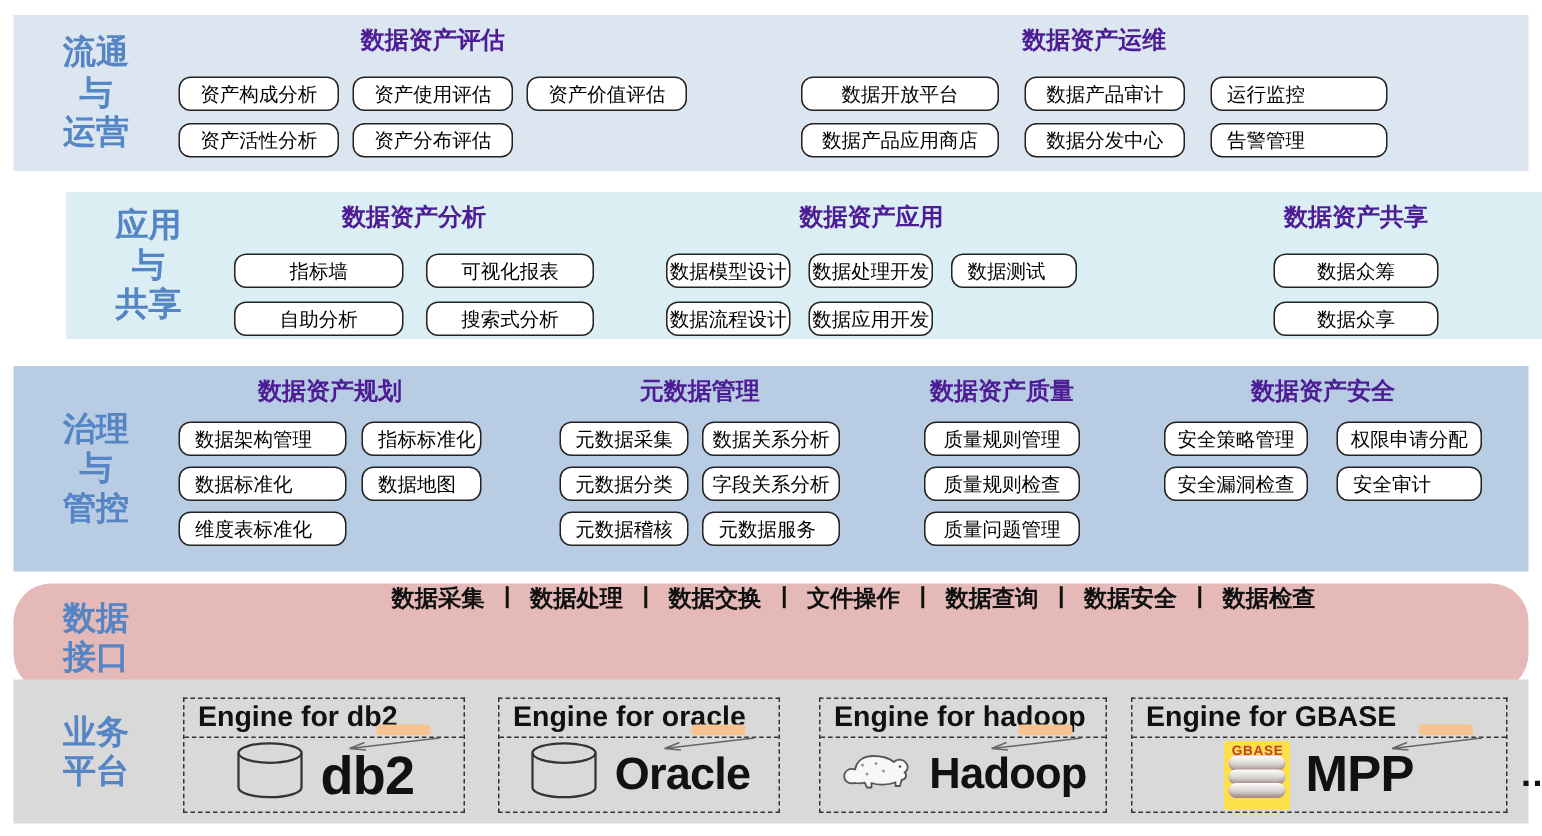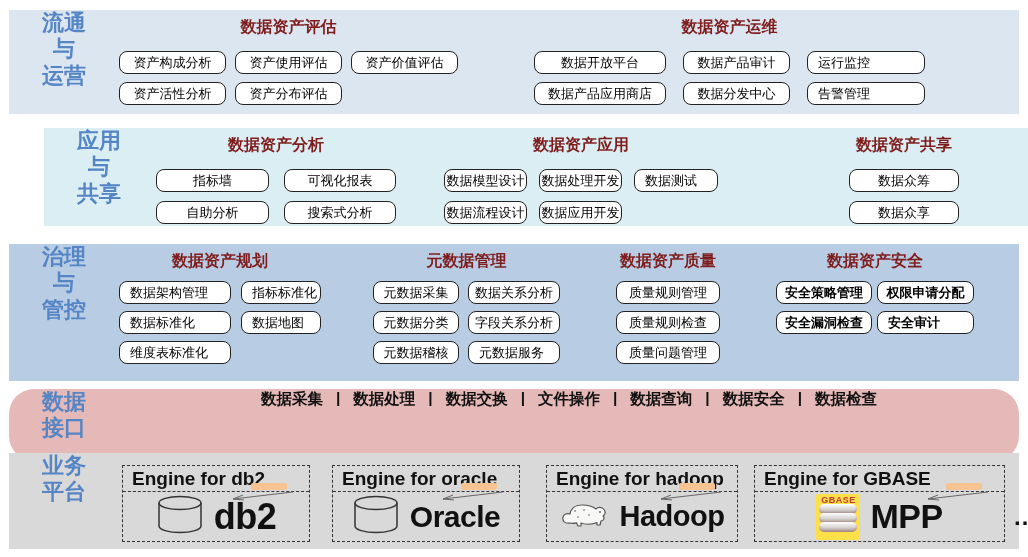--- a/index.html
+++ b/index.html
@@ -8,25 +8,25 @@
     font-family:"Liberation Sans","DejaVu Sans",sans-serif;overflow:hidden;
   }
   .band{position:absolute;left:9px;width:1010px;display:flex;box-sizing:border-box;}
   .b1{top:10px;height:104px;background:#dce6f1;}
   .b2{top:128px;height:98px;background:#daeef3;margin-left:35px;}
   .b3{top:244px;height:137px;background:#b8cce4;}
   .b4{top:389px;height:72px;background:#e5b9b7;border-radius:25px;}
   .b5{top:453px;height:96px;background:#d9d9d9;}
   .band-label{
     width:110px;flex:0 0 110px;display:flex;flex-direction:column;align-items:center;
-    color:#5585c5;font-weight:bold;font-size:22px;line-height:1.2;
+    justify-content:center;color:#5585c5;font-weight:bold;font-size:22px;line-height:1.2;
   }
   .band-content{display:flex;align-items:flex-start;}
   .group{display:flex;flex-direction:column;align-items:center;}
-  .group-title{font-weight:bold;font-size:16px;color:#7f1d1d;margin:7px 0 13px;white-space:nowrap;}
+  .group-title{font-weight:bold;font-size:16px;color:#4c1d95;margin:7px 0 13px;white-space:nowrap;}
   .b3 .group-title{margin:7px 0 9px;}
   .btn-grid{display:grid;gap:8px 9px;}
   .b3 .btn-grid{gap:7px 9px;}
   .chip{
     height:23px;background:#ffffff;border:1.3px solid #222;border-radius:8px;
     display:flex;align-items:center;justify-content:center;font-size:13px;color:#000;
     box-sizing:border-box;padding:0 4px;white-space:nowrap;
   }
   .chip.left{justify-content:flex-start;padding-left:10px;}
   
@@ -170,21 +170,21 @@
     <div class="group" style="margin-left:56px;">
       <div class="group-title">数据资产质量</div>
       <div class="btn-grid" style="grid-template-columns:104px;gap:7px;">
         <div class="chip">质量规则管理</div>
         <div class="chip">质量规则检查</div>
         <div class="chip">质量问题管理</div>
       </div>
     </div>
     <div class="group" style="margin-left:56px;">
       <div class="group-title">数据资产安全</div>
-      <div class="btn-grid" style="grid-template-columns:96px 97px;gap:7px 5px;font-weight:bold;">
+      <div class="btn-grid" style="grid-template-columns:96px 97px;gap:7px 19px;">
         <div class="chip">安全策略管理</div>
         <div class="chip">权限申请分配</div>
         <div class="chip">安全漏洞检查</div>
         <div class="chip left">安全审计</div>
       </div>
     </div>
   </div>
 </div>
 
 <div class="band b4">

